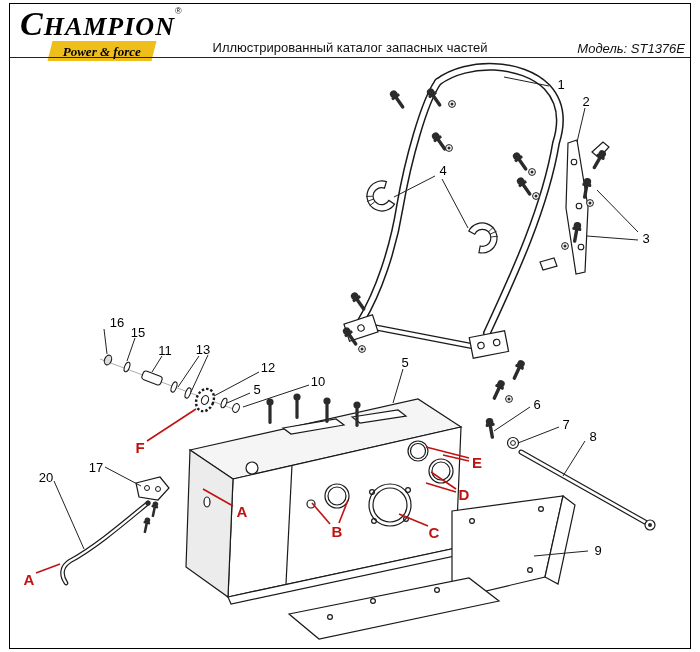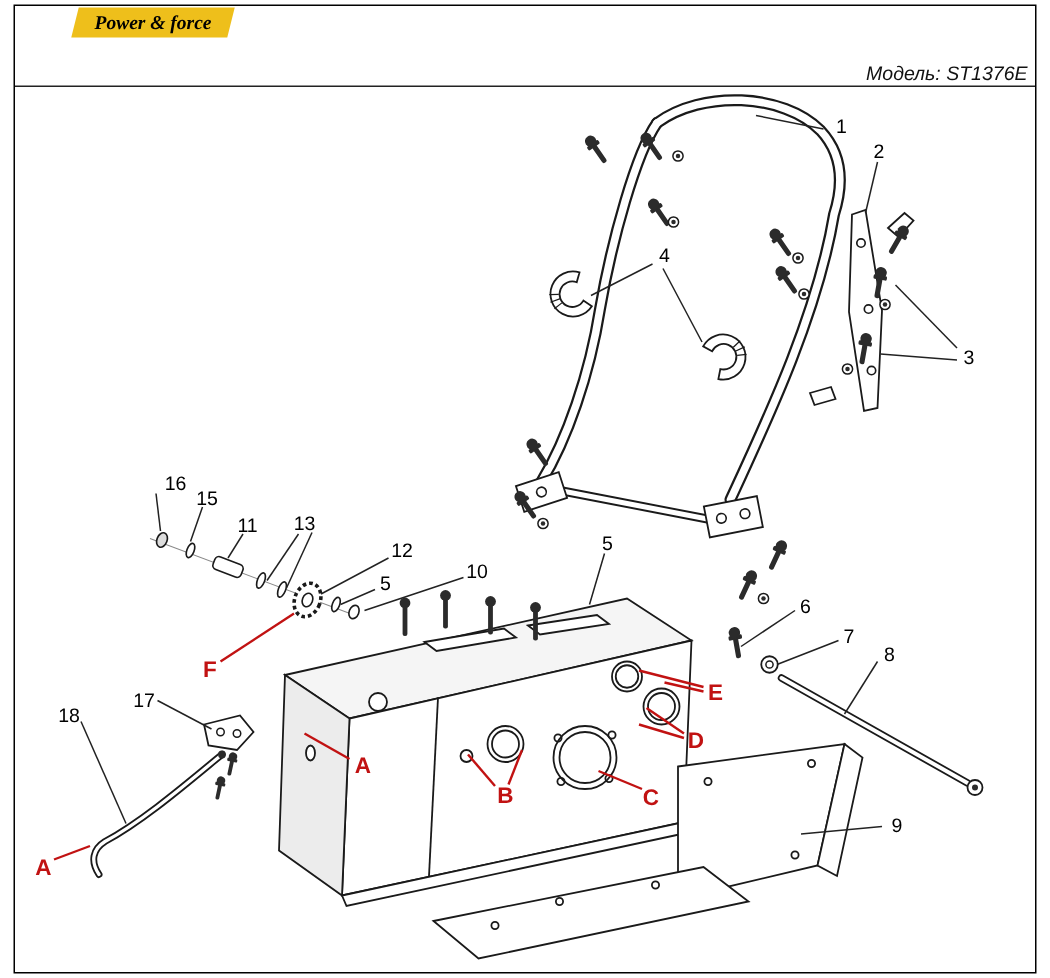--- a/index.html
+++ b/index.html
@@ -30,24 +30,28 @@
              white-space:nowrap; }
   .letter { font-weight:bold; font-size:15px; color:#c11212; }
 </style>
 </head>
 <body>
 
 <div class="screen">
   <div class="border-frame"></div>
 
   <div class="logo">
+    <div class="brand-row">
+      <span class="brand">CHAMPION</span><span class="reg">®</span>
+    </div>
     <span class="tagline-bar">
       <span class="tagline-text">Power &amp; force</span>
     </span>
   </div>
+  <div class="page-title">Иллюстрированный каталог запасных частей</div>
   <div class="model">Модель: ST1376E</div>
   <div class="divider"></div>
 
   <svg class="diagram-svg" width="700" height="652" viewBox="0 0 700 652">
     <defs>
       <g id="bolt">
         <rect x="-1.7" y="1" width="3.4" height="14" rx="1.5" fill="#2b2b2b"></rect>
         <rect x="-4.5" y="-0.5" width="9" height="3" rx="1" fill="#2b2b2b"></rect>
         <circle cx="0" cy="-2.2" r="3.8" fill="#2b2b2b"></circle>
       </g>
@@ -265,21 +269,21 @@
   <span class="callout num" style="left:593px;top:436px">8</span>
   <span class="callout num" style="left:598px;top:550px">9</span>
   <span class="callout num" style="left:318px;top:381px">10</span>
   <span class="callout num" style="left:257px;top:389px">5</span>
   <span class="callout num" style="left:268px;top:367px">12</span>
   <span class="callout num" style="left:203px;top:349px">13</span>
   <span class="callout num" style="left:165px;top:350px">11</span>
   <span class="callout num" style="left:138px;top:332px">15</span>
   <span class="callout num" style="left:117px;top:322px">16</span>
   <span class="callout num" style="left:96px;top:467px">17</span>
-  <span class="callout num" style="left:46px;top:477px">18</span>
+  <span class="callout num" style="left:46px;top:477px">20</span>
 
   <span class="callout letter" style="left:242px;top:511px">A</span>
   <span class="callout letter" style="left:29px;top:579px">A</span>
   <span class="callout letter" style="left:337px;top:531px">B</span>
   <span class="callout letter" style="left:434px;top:532px">C</span>
   <span class="callout letter" style="left:464px;top:494px">D</span>
   <span class="callout letter" style="left:477px;top:462px">E</span>
   <span class="callout letter" style="left:140px;top:447px">F</span>
 </div>
 

